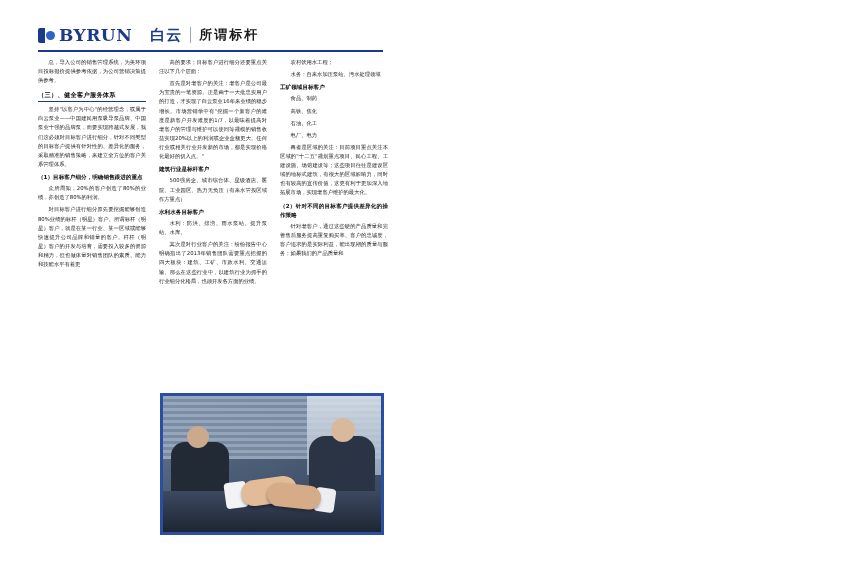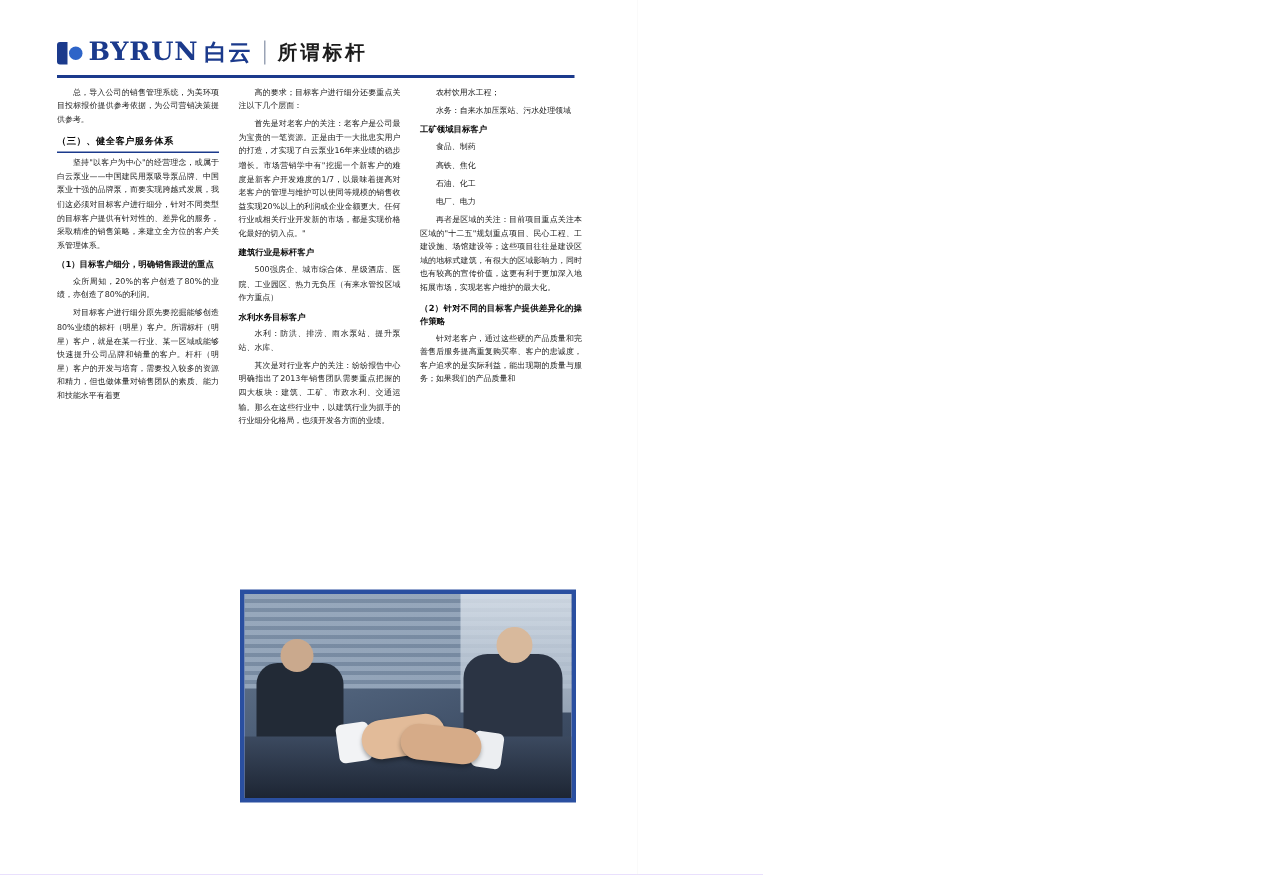--- a/index.html
+++ b/index.html
@@ -5,21 +5,21 @@
   html,body{margin:0;padding:0;}
   body{
     width:850px;height:583px;
     background:#ffffff;
     font-family:"DejaVu Sans","Liberation Sans",sans-serif;
     overflow:hidden;
   }
   .spread{
     position:relative;
     width:850px;height:583px;
-    background:#8b5cf6;
+    background:#be185d;
   }
   
   .gutter{
     position:absolute;top:0;bottom:0;left:424px;width:2px;
     background:#e8e8e8;
   }
   .crop{
     position:absolute;background:#9b9b9b;
   }
   .crop.v{width:1px;height:26px;}
@@ -45,21 +45,21 @@
   }
   .logo-mark .b2{
     position:absolute;left:8px;top:4px;width:9px;height:9px;
     background:#2e64c8;border-radius:50%;
   }
   .logo-text{
     font-family:"DejaVu Serif","Liberation Serif",serif;
     font-weight:bold;font-size:17px;color:#1b3a8c;letter-spacing:.5px;
   }
   .logo-cn{
-    font-size:15px;color:#1b3a8c;font-weight:bold;margin-left:4px;
+    font-size:15px;color:#1b3a8c;font-weight:bold;margin-left:18px;
     letter-spacing:1px;
   }
   .mast-sep{
     width:1px;height:16px;background:#9aa3b5;margin:0 8px;
   }
   .mast-title{
     font-size:13px;color:#1b1b1b;font-weight:bold;letter-spacing:2px;
   }
   .mast-rule{
     position:absolute;left:38px;top:50px;width:345px;height:2px;background:#1b3a8c;

